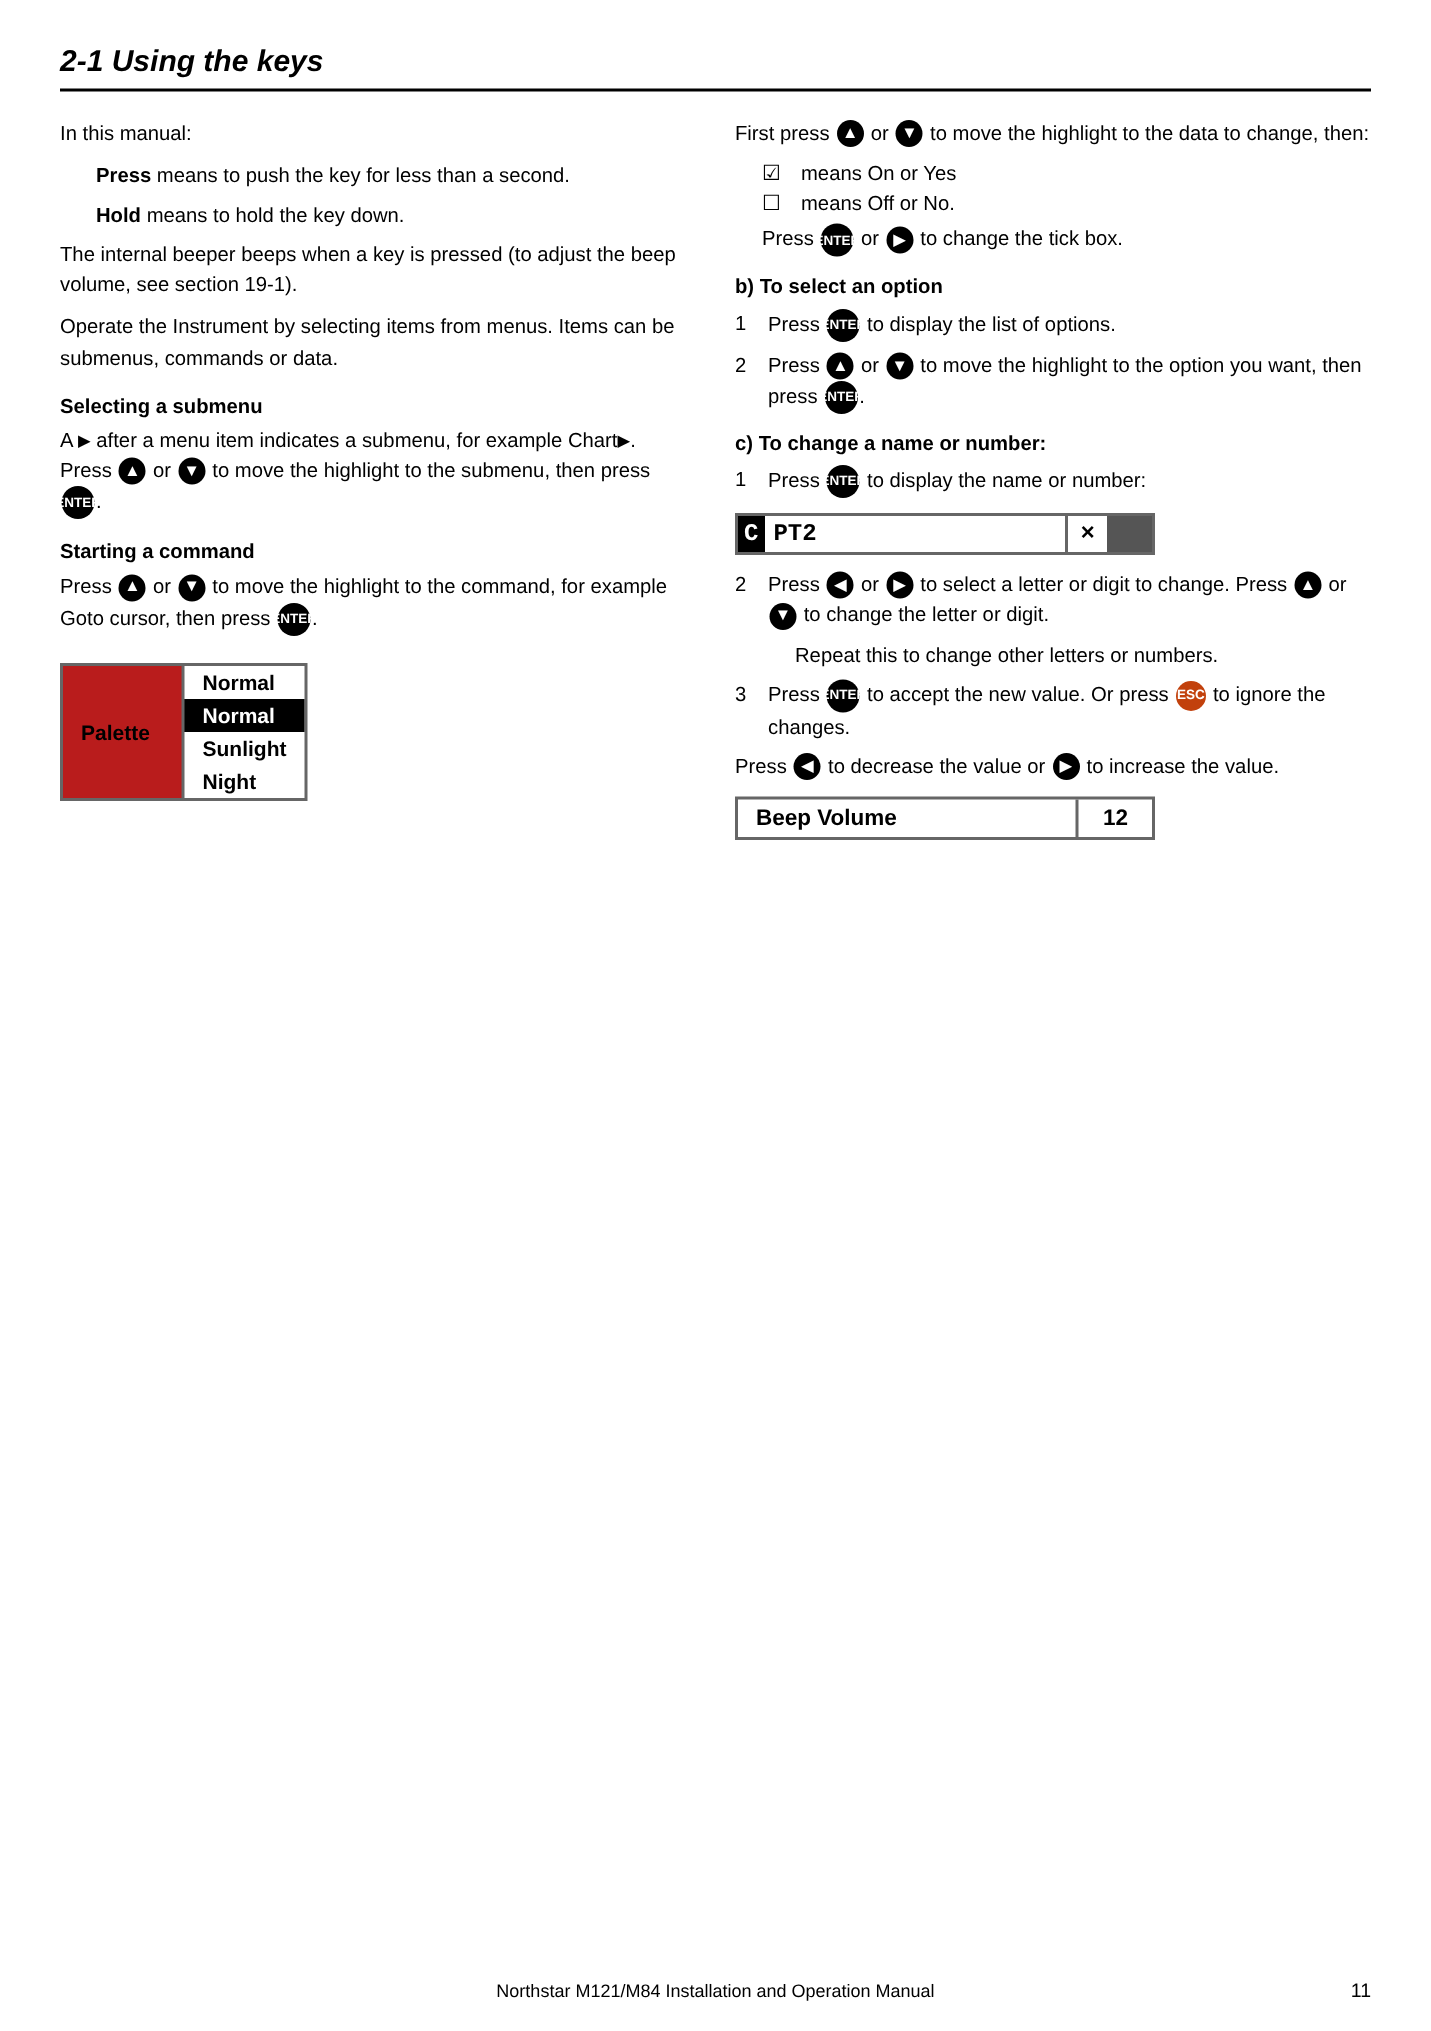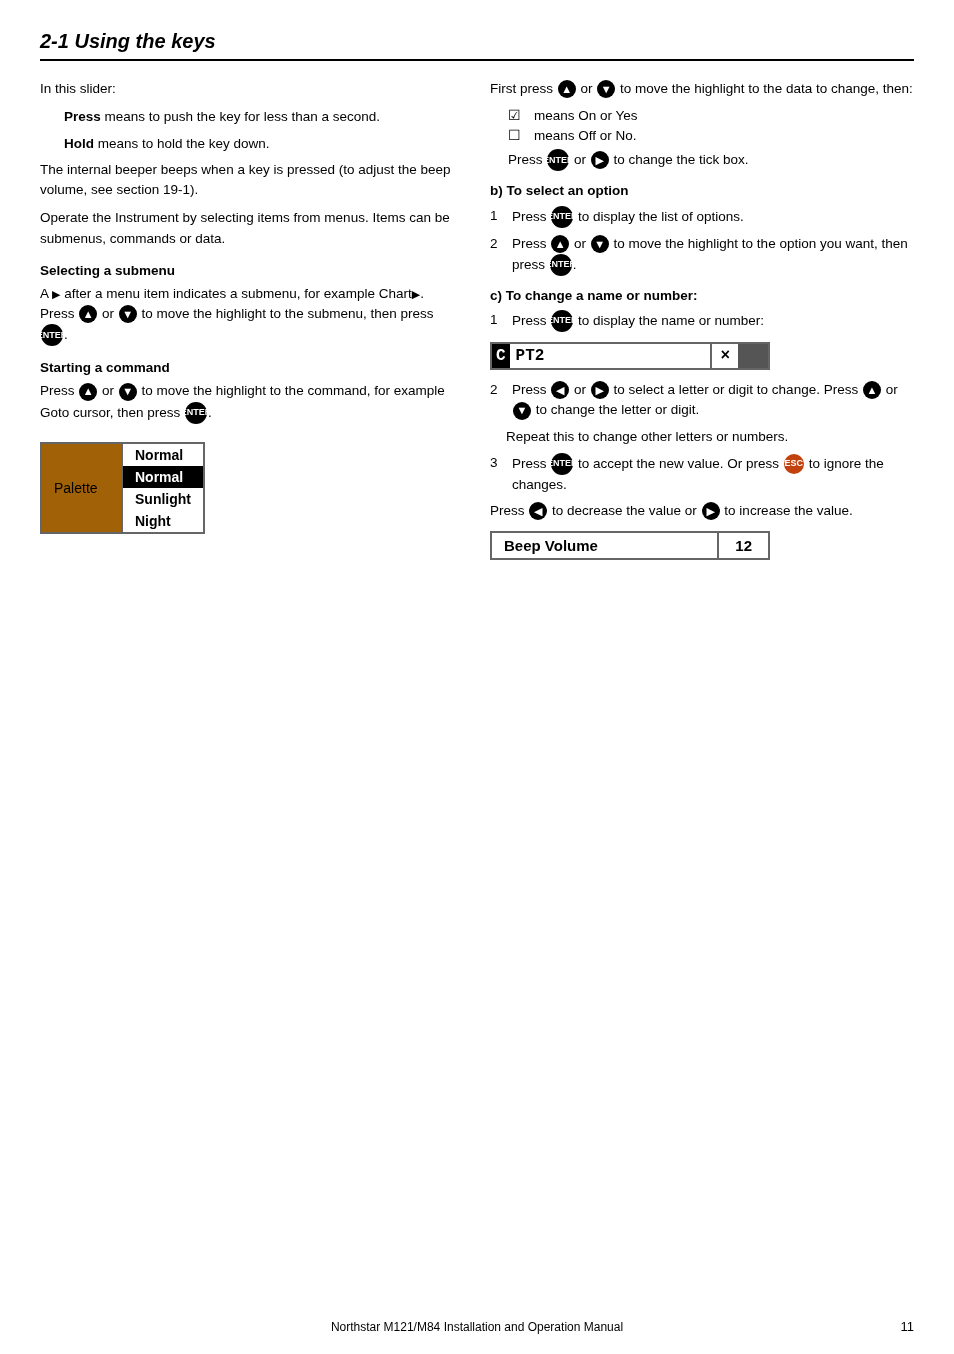--- a/index.html
+++ b/index.html
@@ -147,22 +147,22 @@
     }
     .menu-box table {
       border-collapse: collapse;
     }
     .menu-box table td {
       padding: 3px 12px;
       border: none;
     }
     .menu-row-label {
       border-right: 2px solid #666 !important;
-      font-weight: normal;
-      background: #a16207;
+      font-weight: bold;
+      background: #b91c1c;
       min-width: 80px;
     }
     .menu-row-value {
       min-width: 80px;
       font-weight: bold;
     }
     .menu-row-highlight {
       background: #000;
       color: #fff;
     }
@@ -264,21 +264,21 @@
 
   <div class="page-header">
     <h1>2-1 Using the keys</h1>
   </div>
 
   <div class="two-col">
 
     <div class="left-col">
 
       <p>
-        <span>In this slider:</span>
+        <span>In this manual:</span>
       </p>
 
       <p class="indent">
         <span class="bold">Press</span>
         <span> </span><span>means to push the key for less than a second.</span>
       </p>
 
       <p class="indent">
         <span class="bold">Hold</span>
         <span> </span><span>means to hold the key down.</span>
@@ -407,21 +407,21 @@
           <span class="arrow-left">◀</span>
           or
           <span class="arrow-right">▶</span>
           to select a letter or digit to change. Press
           <span class="arrow-up">▲</span>
           or
           <span class="arrow-down">▼</span>
           to change the letter or digit.
         </span>
       </div>
-      <p style="margin-left:16px; margin-bottom:6px;">
+      <p style="margin-left:40px; margin-bottom:6px;">
         Repeat this to change other letters or numbers.
       </p>
       <div class="numbered-item">
         <span class="num">3</span>
         <span>
           Press
           <span class="enter-btn">ENTER</span>
           to accept the new value. Or press
           <span class="esc-btn">ESC</span>
           to ignore the changes.

